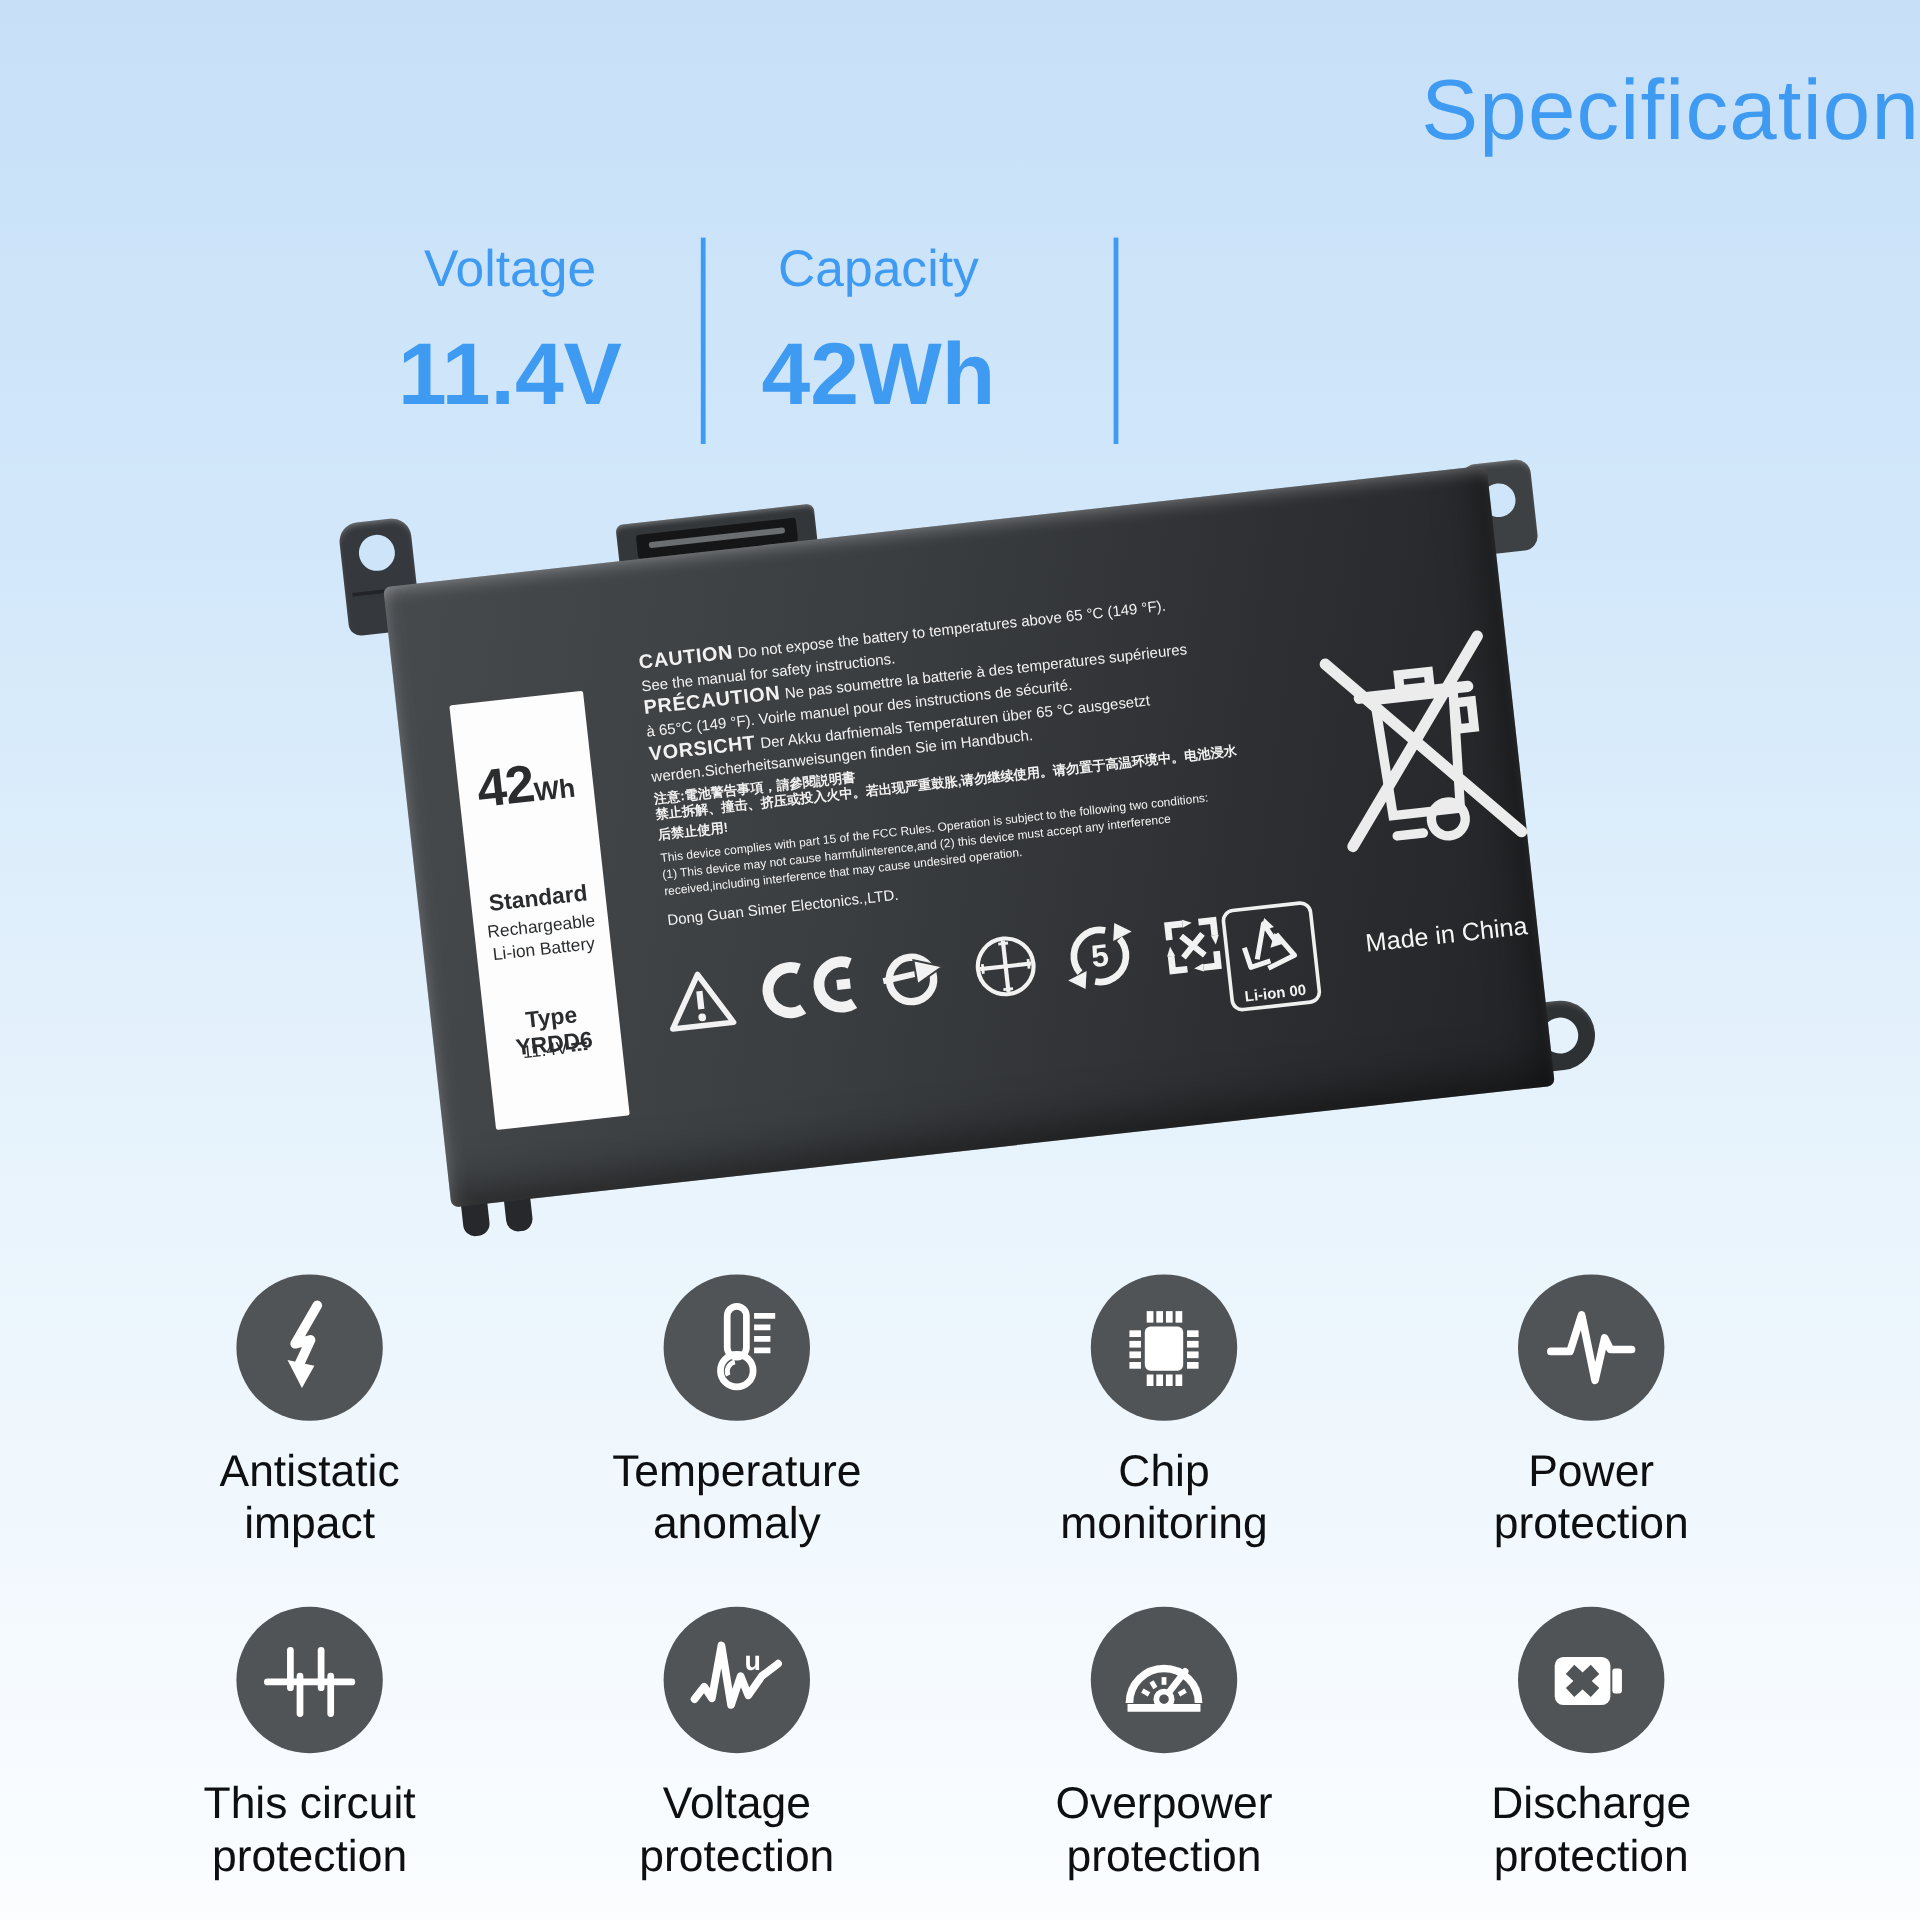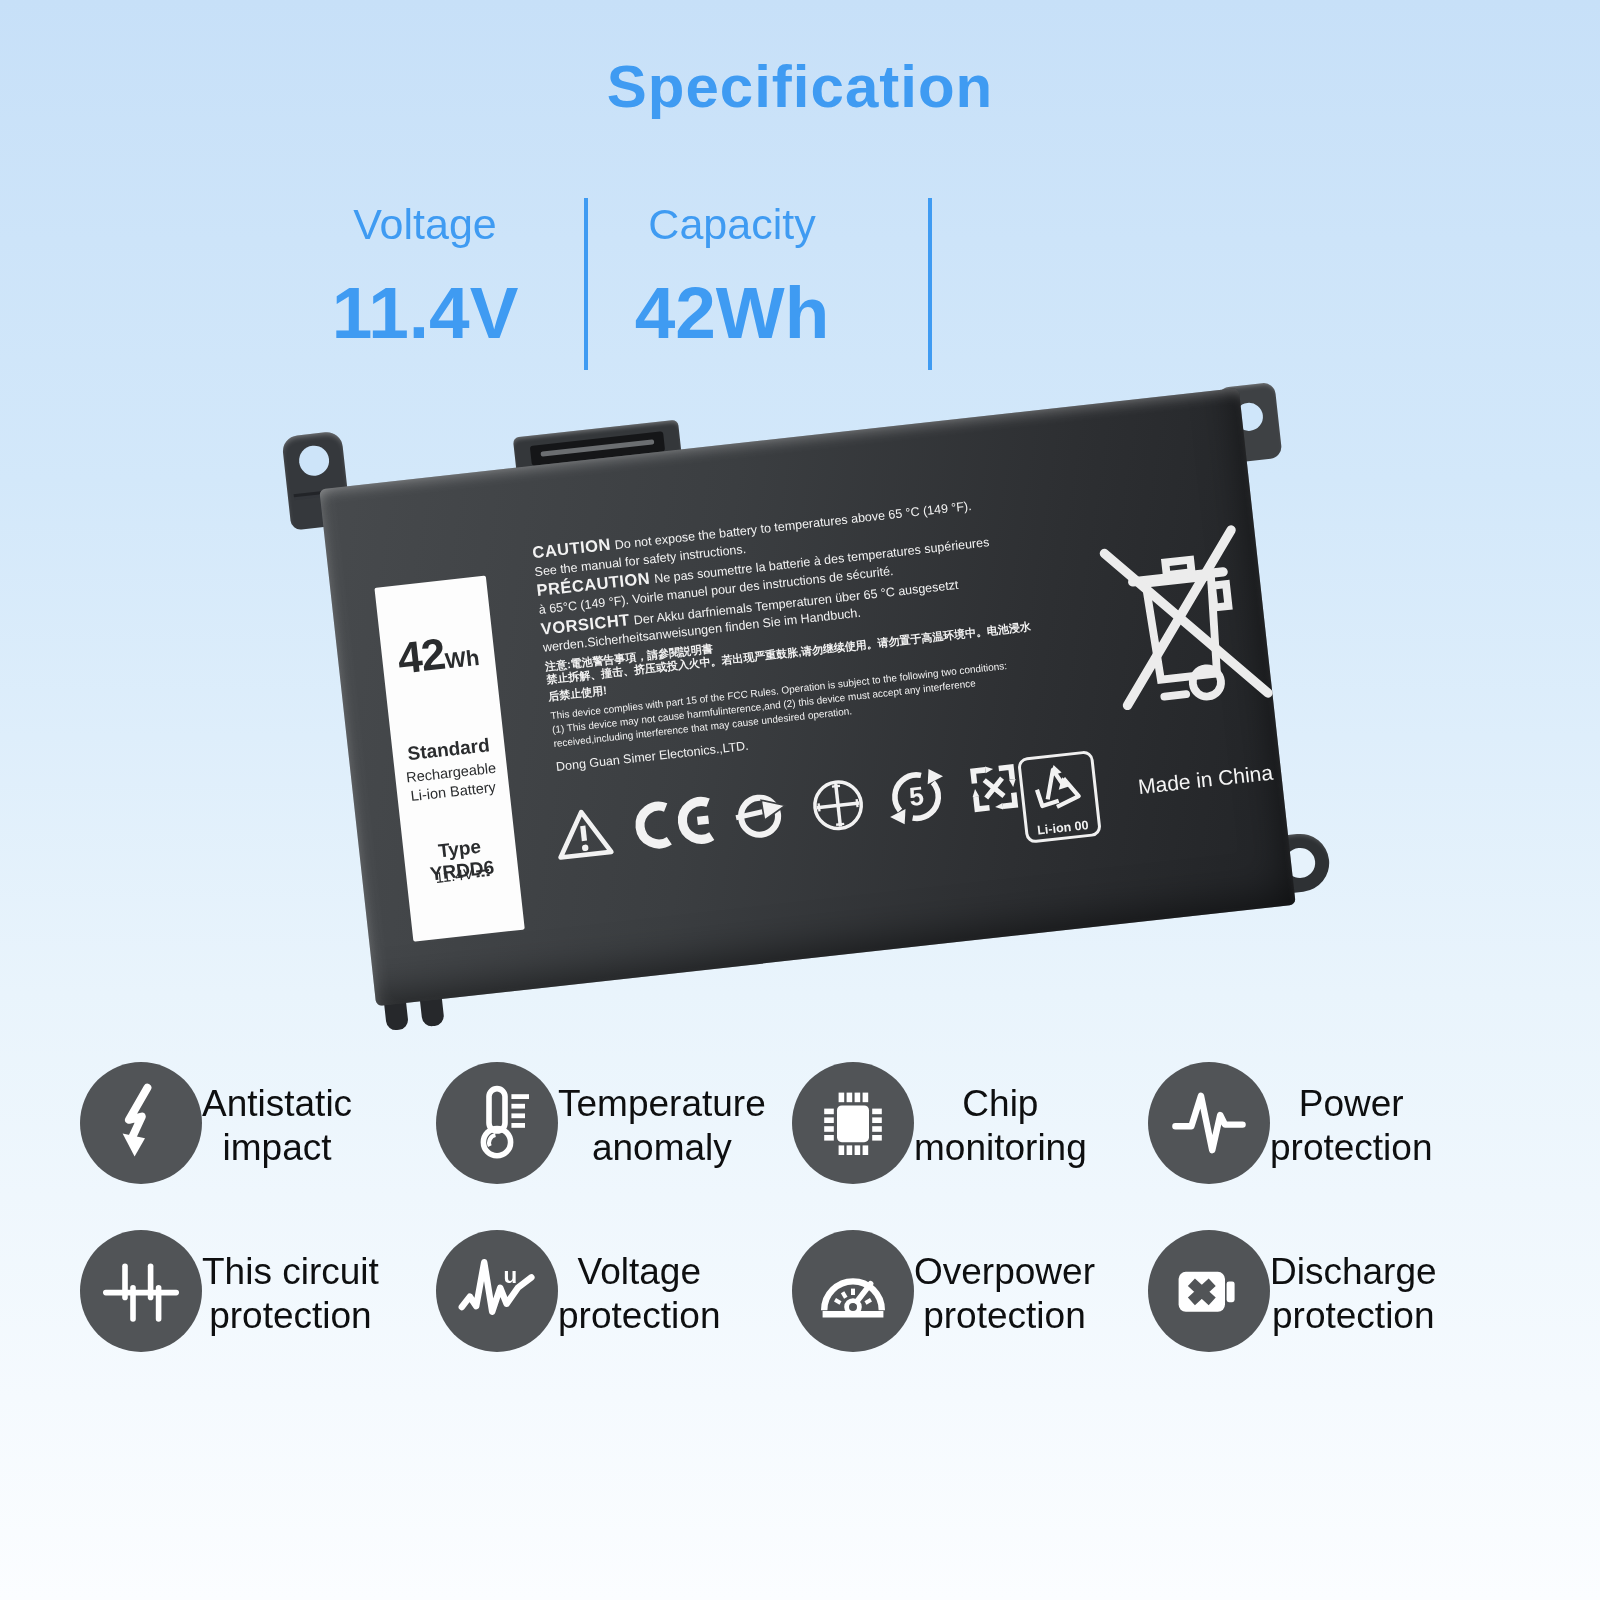--- a/index.html
+++ b/index.html
@@ -2,22 +2,22 @@
 <html><head>
 <meta charset="utf-8">
 <style>
   html,body{margin:0;padding:0;overflow:hidden;}
   .canvas{
     position:relative;width:1600px;height:1600px;
     background:linear-gradient(180deg,#c7e0f8 0%,#d3e8fa 30%,#e9f4fc 62%,#fbfdff 100%);
     font-family:"Liberation Sans",sans-serif;overflow:hidden;
   }
   
-  .title{position:absolute;top:52px;left:0;width:100%;text-align:center;
-    font-size:60px;font-weight:bold;color:#3f9bf2;letter-spacing:1px;}
+  .title{position:absolute;top:52px;left:0;width:100%;text-align:right;
+    font-size:71px;font-weight:normal;color:#3f9bf2;letter-spacing:1px;}
   .spec-col{position:absolute;top:200px;text-align:center;}
   .spec-col .lab{font-size:43px;color:#3f9bf2;}
   .spec-col .val{font-size:73px;font-weight:bold;color:#3f9bf2;margin-top:22px;}
   .spec-col.c0{left:250px;width:350px;}
   .spec-col.c1{left:562px;width:340px;}
   .spec-col.c2{left:930px;width:350px;}
   .divider{position:absolute;top:198px;width:4px;height:172px;background:#3f9bf2;}
   .divider.d0{left:584px;} .divider.d1{left:928px;}
   
   .battery{position:absolute;left:345px;top:437px;width:925px;height:520px;
@@ -80,21 +80,21 @@
   .liion{position:absolute;left:664px;top:344px;width:76px;height:86px;
     border:3px solid #f0f0f0;border-radius:10px;box-sizing:border-box;
     display:flex;flex-direction:column;align-items:center;justify-content:flex-end;padding-bottom:2px;}
   .liion svg{position:absolute;top:4px;left:5px;}
   .liion .litxt{font-size:12.5px;color:#f2f2f2;font-weight:bold;white-space:nowrap;}
   .madein{position:absolute;left:744px;top:374px;width:210px;text-align:center;
     color:#f5f5f5;font-size:21px;}
   
   .features{position:absolute;left:80px;top:1062px;width:1424px;
     display:grid;grid-template-columns:repeat(4,356px);row-gap:46px;}
-  .feat{display:flex;flex-direction:row;align-items:flex-start;}
+  .feat{display:flex;flex-direction:column;align-items:center;}
   .feat .circ{width:122px;height:122px;border-radius:50%;background:#515457;
     display:flex;align-items:center;justify-content:center;}
   .feat .circ svg{width:80px;height:80px;}
   .flabel{margin-top:20px;font-size:37px;color:#0e0f10;text-align:center;line-height:1.2;}
 </style>
 </head>
 <body>
 
 <div class="canvas">
 

